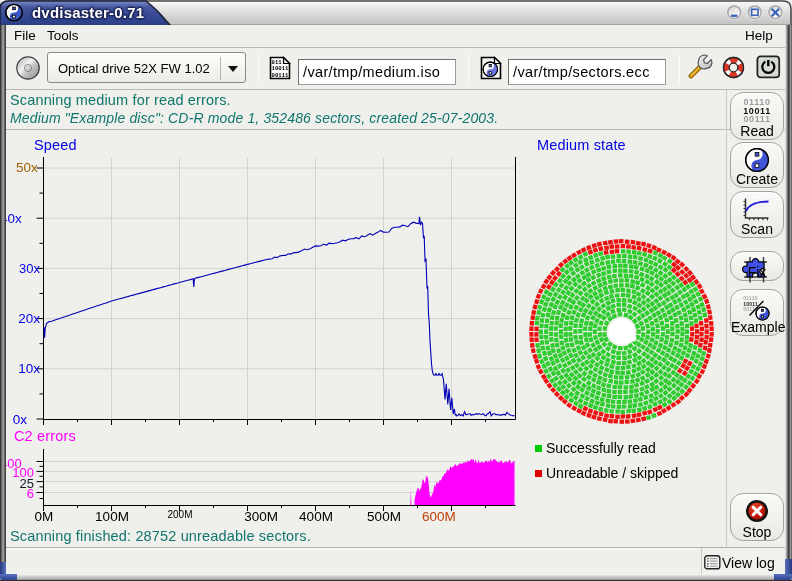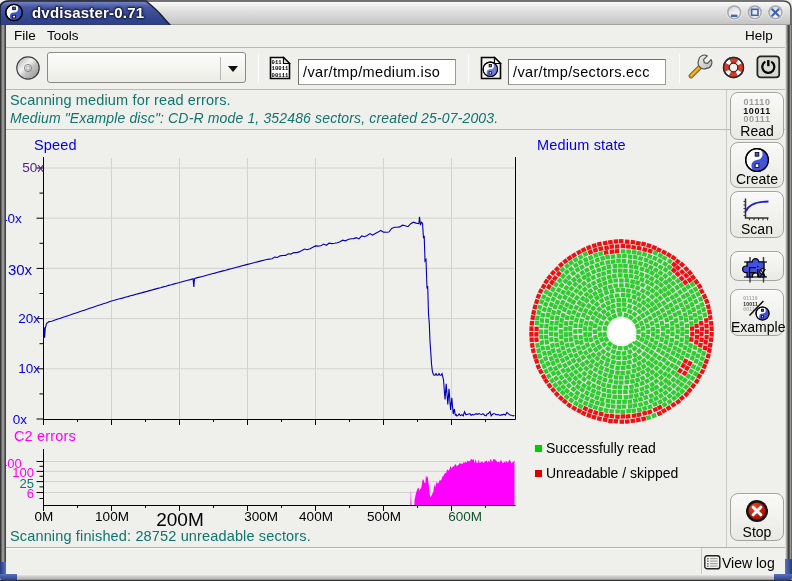--- a/index.html
+++ b/index.html
@@ -35,21 +35,21 @@
 #combo .sep { position:absolute; right:24px; top:4px; width:1px; height:23px; background:#b5b5b1; }
 #combo .arr { position:absolute; right:7px; top:13px; width:0; height:0;
   border-left:5.5px solid transparent; border-right:5.5px solid transparent; border-top:6.5px solid #111; }
 .entry { position:absolute; top:59px; width:158px; height:26px; background:#fff;
   border:1px solid #9c9c98; border-top-color:#6e6e6a; border-left-color:#6e6e6a; }
 .entry span { position:absolute; left:4px; top:4px; font-size:14.5px; letter-spacing:0.35px; white-space:nowrap; }
 
 #hdr { position:absolute; left:6px; top:90px; width:779px; height:40px; border-bottom:1px solid #b9b9b5; }
 
 .sbtn { position:absolute; left:730px; width:54px; background:linear-gradient(#f9f9f7,#e9e9e4);
-  border:1px solid #a3a39f; border-radius:8px; box-shadow:inset 0 1px 0 #fff; }
+  border:1px solid #a3a39f; border-radius:13px; box-shadow:inset 0 1px 0 #fff; }
 .sbl { position:absolute; bottom:0px; width:100%; text-align:center; font-size:14px; color:#000; }
 
 #statusbar { position:absolute; left:6px; top:547px; width:779px; height:27px; background:#efefec;
   border-top:1px solid #b0b0ac; box-shadow:inset 0 1px 0 #fbfbf9; }
 #vlpanel { position:absolute; left:701px; top:548px; width:85px; height:27px; background:#f0f0ed;
   border-left:1px solid #c8c8c4; border-right:1px solid #6e6e6a; border-bottom:1px solid #6e6e6a; }
 </style></head><body>
 
 <svg width="792" height="581" style="position:absolute;left:0;top:0">
 <line x1="44" y1="168" x2="515" y2="168" stroke="#d2d2d0" stroke-width="1"></line>
@@ -1156,20 +1156,21 @@
         <stop offset="0.40" stop-color="#f2f2f2"></stop>
         <stop offset="0.58" stop-color="#c2c2c2"></stop>
         <stop offset="1" stop-color="#8e8e8e"></stop>
 </linearGradient>
     </defs>
 <circle cx="13" cy="13" r="11.2" fill="url(#cdg)" stroke="#3c3c3c" stroke-width="1.2"></circle>
 <circle cx="13" cy="13" r="3.6" fill="none" stroke="#8a8a8a" stroke-width="1"></circle>
 <circle cx="13" cy="13" r="1.9" fill="#e9e9e9" stroke="#9a9a9a" stroke-width="0.6"></circle>
 </svg>
 <div id="combo">
+    <div class="txt">Optical drive 52X FW 1.02</div>
     <div class="sep"></div>
     <div class="arr"></div>
   </div>
 <div class="tsep" style="left:258px"></div>
 <svg width="22" height="24" style="position:absolute;left:269px;top:56px">
 <path d="M 1.5 1.5 L 14.5 1.5 L 20.5 7.5 L 20.5 22.5 L 1.5 22.5 Z" fill="#ffffff" stroke="#000" stroke-width="1.6"></path>
 <path d="M 14.5 1.5 L 14.5 7.5 L 20.5 7.5 Z" fill="#e5e5e5" stroke="#000" stroke-width="1.2"></path>
 <text x="2.6" y="8.1" font-family="Liberation Mono, monospace" font-size="5.6" font-weight="bold" fill="#000">011</text>
 <text x="2.6" y="14.3" font-family="Liberation Mono, monospace" font-size="5.6" font-weight="bold" fill="#000">10011</text>
 <text x="2.6" y="20.5" font-family="Liberation Mono, monospace" font-size="5.6" font-weight="bold" fill="#000">00111</text>
@@ -1217,38 +1218,38 @@
 <path d="M 9.4 6.6 A 6 6 0 1 0 15.2 6.6" fill="none" stroke="#000" stroke-width="2.2"></path>
 </svg>
 
 <div id="hdr"></div>
 <div class="abs t13" style="left:10px;top:92px">Scanning medium for read errors.</div>
 <div class="abs t13" style="left:10px;top:110px;font-style:italic;font-size:14px">Medium "Example disc": CD-R mode 1, 352486 sectors, created 25-07-2003.</div>
 
 <div class="abs" style="left:34px;top:137px;font-size:14.5px;letter-spacing:0.15px;color:#0000e8">Speed</div>
 <div class="abs" style="left:537px;top:137px;font-size:14.5px;letter-spacing:0.15px;color:#0000e8">Medium state</div>
 <div class="abs" style="right:752px;top:161px;font-size:13.5px;color:#0000e8;width:40px;text-align:right"></div>
-<div class="abs" style="left:4px;top:160px;width:40px;text-align:right;font-size:13.5px;color:#4c1d95">50x</div>
+<div class="abs" style="left:16px;top:160px;width:40px;text-align:left;font-size:13.5px;color:#a16207">50x</div>
 <div class="abs" style="left:0;top:211px;width:40px;font-size:13.5px;color:#0000e8">40x</div>
-<div class="abs" style="left:0;top:261px;width:40px;text-align:center;font-size:15px;color:#0000e8">30x</div>
+<div class="abs" style="left:0;top:261px;width:40px;text-align:right;font-size:13px;color:#0000e8">30x</div>
 <div class="abs" style="left:0;top:311px;width:40px;text-align:right;font-size:13.5px;color:#0000e8">20x</div>
 <div class="abs" style="left:0;top:361px;width:40px;text-align:right;font-size:13.5px;color:#0000e8">10x</div>
 <div class="abs" style="left:0;top:412px;width:40px;text-align:center;font-size:13.5px;color:#0000e8">0x</div>
 <div class="abs" style="left:14px;top:428px;font-size:14.5px;letter-spacing:0.15px;color:#ff00ff">C2 errors</div>
 <div class="abs" style="left:0;top:456px;width:34px;text-align:left;font-size:13px;color:#ff00ff">400</div>
 <div class="abs" style="left:0;top:465px;width:34px;text-align:right;font-size:13px;color:#ff00ff">100</div>
-<div class="abs" style="left:0;top:476px;width:34px;text-align:right;font-size:13px;color:#0f766e">25</div>
+<div class="abs" style="left:0;top:476px;width:34px;text-align:right;font-size:13px;color:#0f172a">25</div>
 <div class="abs" style="left:0;top:486px;width:34px;text-align:right;font-size:13px;color:#ff00ff">6</div>
 <div class="abs" style="left:14px;top:509px;width:60px;text-align:center;font-size:13.5px;color:#000">0M</div>
 <div class="abs" style="left:82px;top:509px;width:60px;text-align:center;font-size:13.5px;color:#000">100M</div>
-<div class="abs" style="left:150px;top:509px;width:60px;text-align:center;font-size:19px;color:#000">200M</div>
+<div class="abs" style="left:150px;top:509px;width:60px;text-align:center;font-size:10px;color:#000">200M</div>
 <div class="abs" style="left:218px;top:509px;width:60px;text-align:right;font-size:13.5px;color:#000">300M</div>
 <div class="abs" style="left:286px;top:509px;width:60px;text-align:center;font-size:13.5px;color:#000">400M</div>
 <div class="abs" style="left:354px;top:509px;width:60px;text-align:center;font-size:13.5px;color:#000">500M</div>
-<div class="abs" style="left:422px;top:509px;width:60px;text-align:right;font-size:13.5px;color:#14532d">600M</div>
+<div class="abs" style="left:422px;top:509px;width:60px;text-align:left;font-size:13.5px;color:#c2410c">600M</div>
 
 <div class="abs t13" style="left:10px;top:528px">Scanning finished: 28752 unreadable sectors.</div>
 
 <div class="abs" style="left:535px;top:445px;width:7px;height:7px;background:#00cc00"></div>
 <div class="abs" style="left:546px;top:440px;font-size:14px">Successfully read</div>
 <div class="abs" style="left:535px;top:470px;width:7px;height:7px;background:#dd0000"></div>
 <div class="abs" style="left:546px;top:465px;font-size:14px">Unreadable / skipped</div>
 
 <div class="sbtn" style="top:92px;height:48px">
     <div style="position:absolute;top:5px;left:0;width:100%;text-align:center;font:bold 9px 'Liberation Sans',sans-serif;letter-spacing:0.6px;line-height:8.6px"><span style="color:#9c9c9c">01110</span><br><span style="color:#111">10011</span><br><span style="color:#9c9c9c">00111</span></div>

